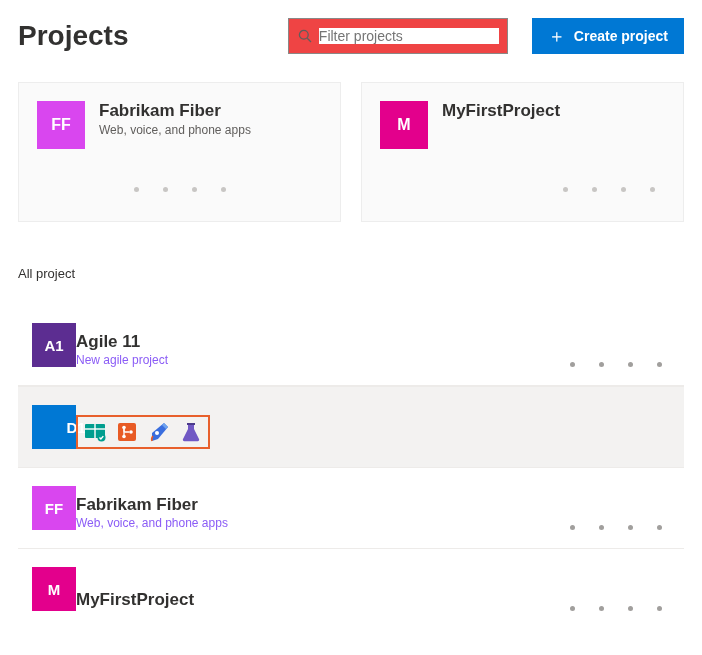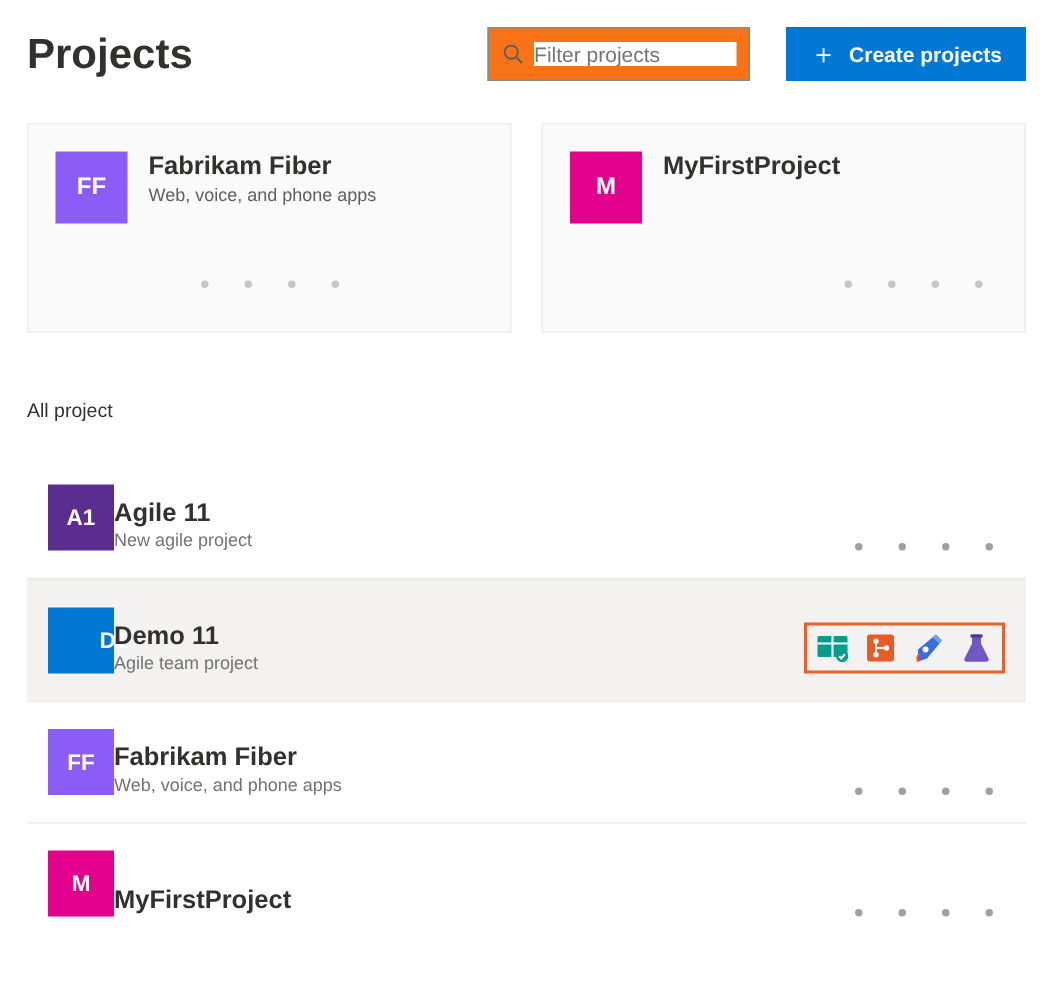--- a/index.html
+++ b/index.html
@@ -20,23 +20,23 @@
   .title {
     font-size: 28px;
     font-weight: 600;
     flex: 1;
   }
   .search-box {
     display: flex;
     align-items: center;
     border: 1px solid #8a8886;
     height: 36px;
-    width: 175px;
+    width: 220px;
     padding: 0 8px;
-    background: #f97316;
+    background: #ef4444;
   }
   .search-box svg { flex-shrink: 0; }
   .search-box input {
     border: none;
     outline: none;
     font-size: 14px;
     margin-left: 6px;
     width: 100%;
     color: #605e5c;
   }
@@ -127,21 +127,21 @@
     border-top: 1px solid #edebe9;
   }
   .row-text { flex: 1; }
   .row-title {
     font-size: 17px;
     font-weight: 600;
     margin-bottom: 1px;
   }
   .row-sub {
     font-size: 12px;
-    color: #737373;
+    color: #8b5cf6;
   }
   .row-dots {
     display: flex;
     gap: 24px;
     padding-right: 8px;
   }
   .row-dots .dot { background: #a19f9d; }
 
   .quick-actions {
     display: flex;
@@ -152,40 +152,40 @@
   }
   .qa-icon {
     width: 22px;
     height: 22px;
     display: flex;
     align-items: center;
     justify-content: center;
   }
 
   
-  .bg-teal   { background: #8b5cf6; }
+  .bg-teal   { background: #d946ef; }
   .bg-pink   { background: #e3008c; }
   .bg-purple { background: #5c2d91; }
   .bg-blue   { background: #0078d4; padding-left: 44px; }
 </style>
 </head>
 <body>
 
 <div class="header-row">
   <div class="title">Projects</div>
   <div class="search-box">
     <svg width="16" height="16" viewBox="0 0 16 16" fill="none">
       <circle cx="6.8" cy="6.8" r="4.4" stroke="#605e5c" stroke-width="1.3"></circle>
       <line x1="10.3" y1="10.3" x2="14" y2="14" stroke="#605e5c" stroke-width="1.3"></line>
     </svg>
     <input type="text" placeholder="Filter projects" style="">
   </div>
   <button class="create-btn">
     <span class="plus">＋</span>
-    <span>Create projects</span>
+    <span>Create project</span>
   </button>
 </div>
 
 <div class="cards-row">
   <div class="card">
     <div class="card-top">
       <div class="avatar bg-teal">FF</div>
       <div>
         <div class="card-title">Fabrikam Fiber</div>
         <div class="card-sub">Web, voice, and phone apps</div>
@@ -227,24 +227,20 @@
   <div class="row-dots">
     <div class="dot"></div>
     <div class="dot"></div>
     <div class="dot"></div>
     <div class="dot"></div>
   </div>
 </div>
 
 <div class="list-row hovered">
   <div class="avatar sm bg-blue">D1</div>
-  <div class="row-text">
-    <div class="row-title">Demo 11</div>
-    <div class="row-sub">Agile team project</div>
-  </div>
   <div class="quick-actions">
     <div class="qa-icon">
       <svg width="22" height="22" viewBox="0 0 22 22">
         <rect x="1" y="3" width="20" height="14" rx="1" fill="#009e8f"></rect>
         <line x1="1" y1="8" x2="21" y2="8" stroke="#fff" stroke-width="1.4"></line>
         <line x1="11" y1="3" x2="11" y2="17" stroke="#fff" stroke-width="1.4"></line>
         <circle cx="17.5" cy="16.5" r="4" fill="#009e8f"></circle>
         <path d="M15.5 16.5 l1.4 1.4 2.4-2.8" stroke="#fff" stroke-width="1.4" fill="none"></path>
       </svg>
     </div>

